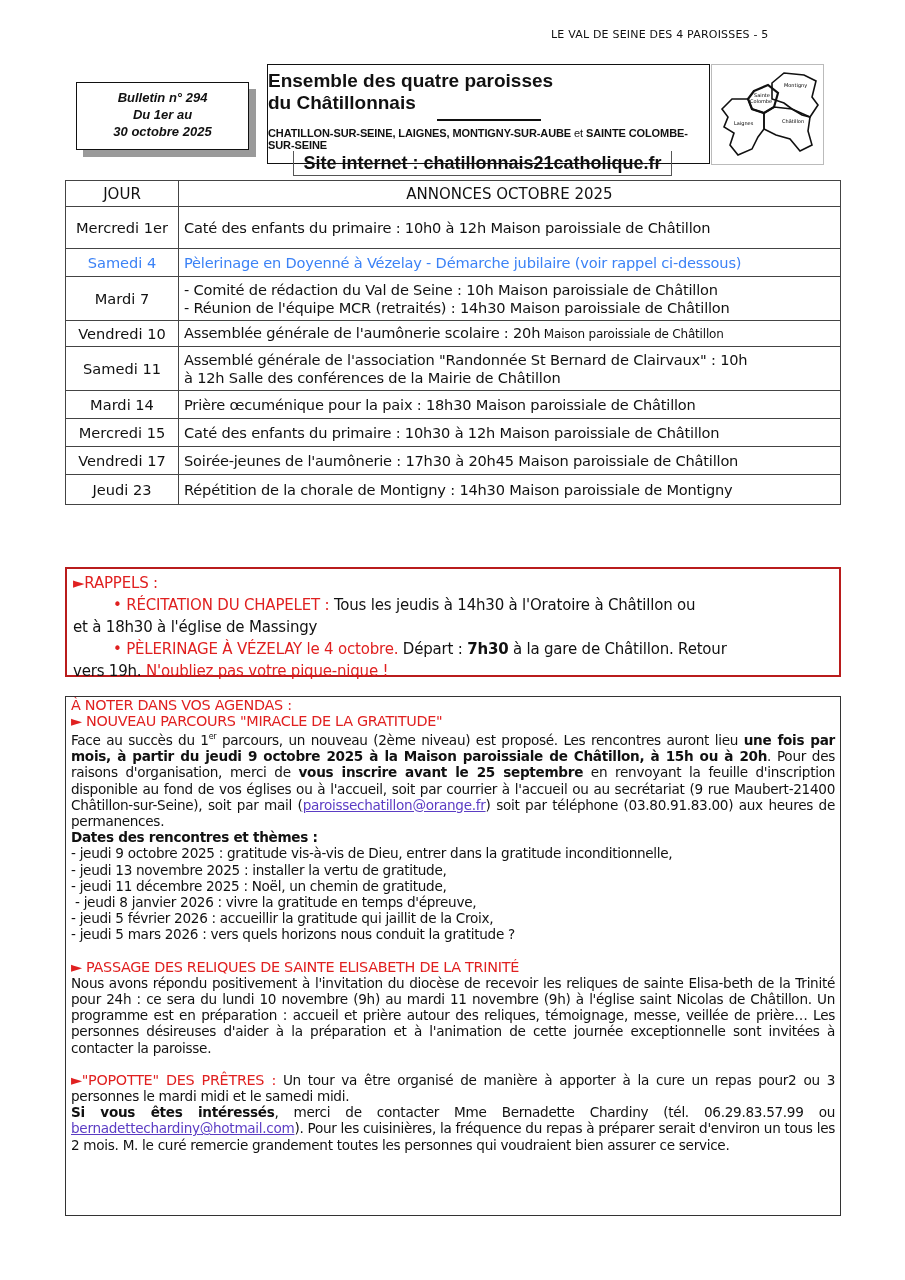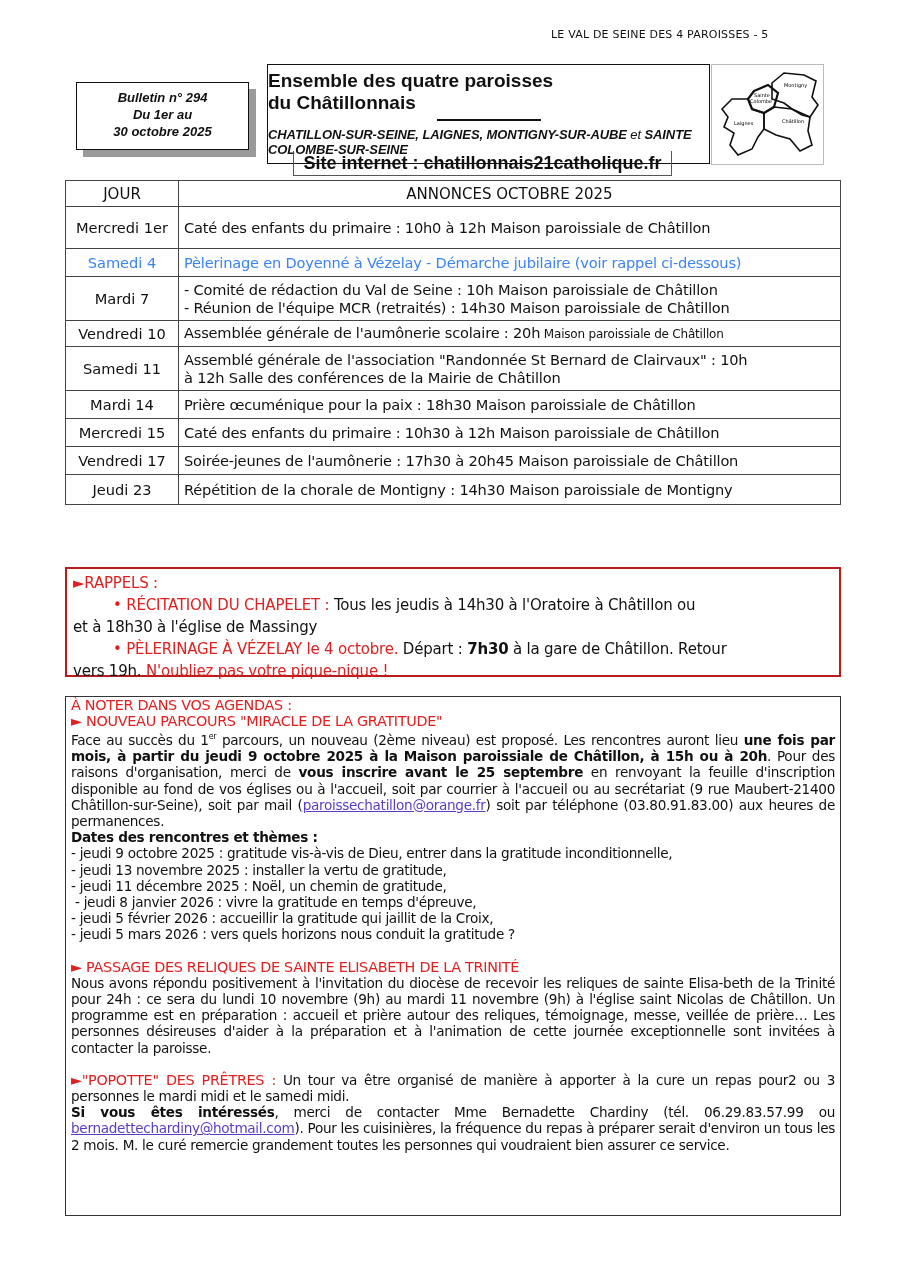--- a/index.html
+++ b/index.html
@@ -2,21 +2,21 @@
 <html><head>
 <meta charset="utf-8">
 <style>
   * { box-sizing: border-box; margin: 0; padding: 0; }
   body { width: 905px; height: 1280px; background: #fff; position: relative; font-family: "DejaVu Sans", sans-serif; color: #111; overflow: hidden; }
   .page-header { position: absolute; top: 28px; left: 551px; font-size: 11px; letter-spacing: 0.2px; }
   .bulletin-box { position: absolute; top: 82px; left: 65px; width: 173px; height: 68px; border: 1.5px solid #111; background: #fff; box-shadow: 7px 7px 0 #9a9a9a; text-align: center; font-family: "Liberation Sans", sans-serif; font-style: italic; font-weight: bold; font-size: 13px; line-height: 17px; padding-top: 6px; margin-left: 11px; }
   .title-box { position: absolute; top: 64px; left: 255px; width: 443px; height: 100px; border: 1.5px solid #111; text-align: left; font-family: "Liberation Sans", sans-serif; margin-left: 12px; }
   .title-box .t1 { font-weight: bold; font-size: 19px; line-height: 22px; margin-top: 5px; }
   .title-box .rule { width: 104px; height: 2px; background: #111; margin: 5px auto 6px; }
-  .title-box .sub { font-size: 13px; font-weight: bold; letter-spacing: -0.1px; font-style: italic; }
+  .title-box .sub { font-size: 11px; font-weight: bold; letter-spacing: -0.1px; }
   .title-box .sub .lc { font-weight: normal; }
   .site-box { position: absolute; top: 151px; left: 293px; width: 379px; height: 25px; border: 1px solid #555; border-top: none; text-align: center; font-family: "Liberation Sans", sans-serif; font-weight: bold; font-size: 18px; line-height: 24px; }
   .map-box { position: absolute; top: 64px; left: 711px; width: 113px; height: 101px; border: 1px solid #bbb; }
   .ann-table { position: absolute; top: 180px; left: 65px; width: 776px; border-collapse: collapse; font-family: "DejaVu Sans", sans-serif; font-size: 14.6px; }
   .ann-table td, .ann-table th { border: 1px solid #444; }
   .ann-table th { font-weight: normal; font-size: 15px; height: 26px; }
   .ann-table td.day { width: 113px; text-align: center; line-height: 16px; }
   .ann-table td.txt { padding-left: 5px; line-height: 18px; letter-spacing: -0.2px; }
   .ann-table .red { color: #3b82f6; }
   .small { font-size: 12px; }

